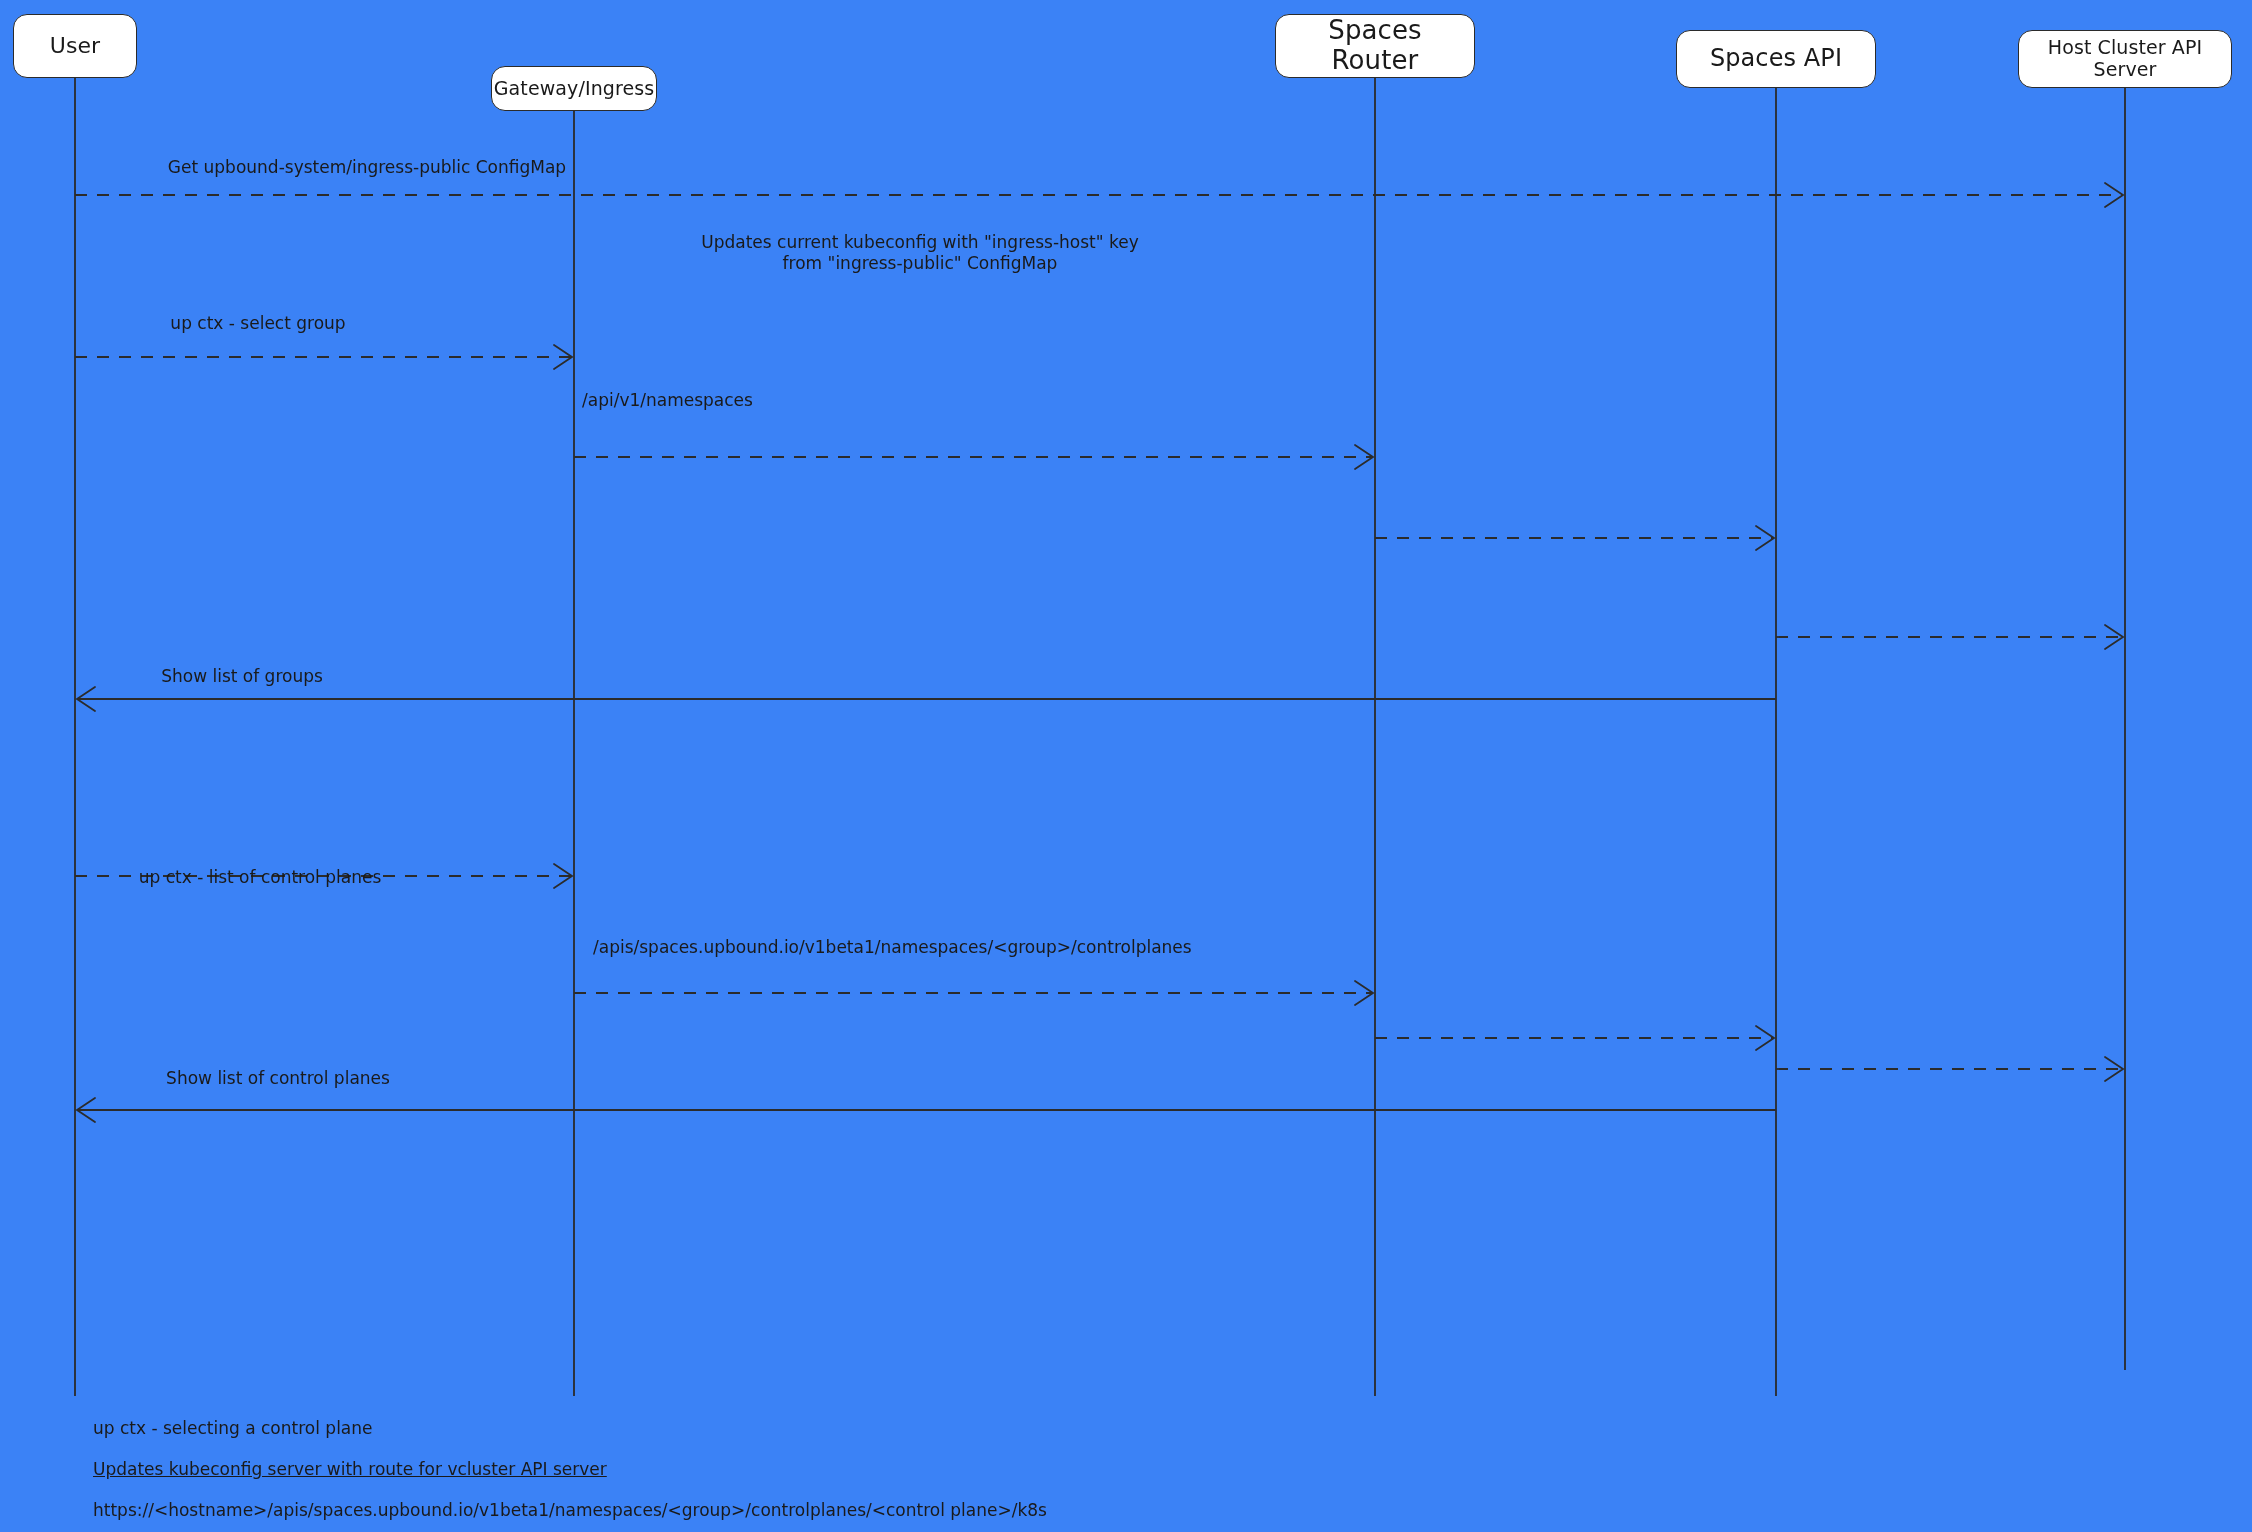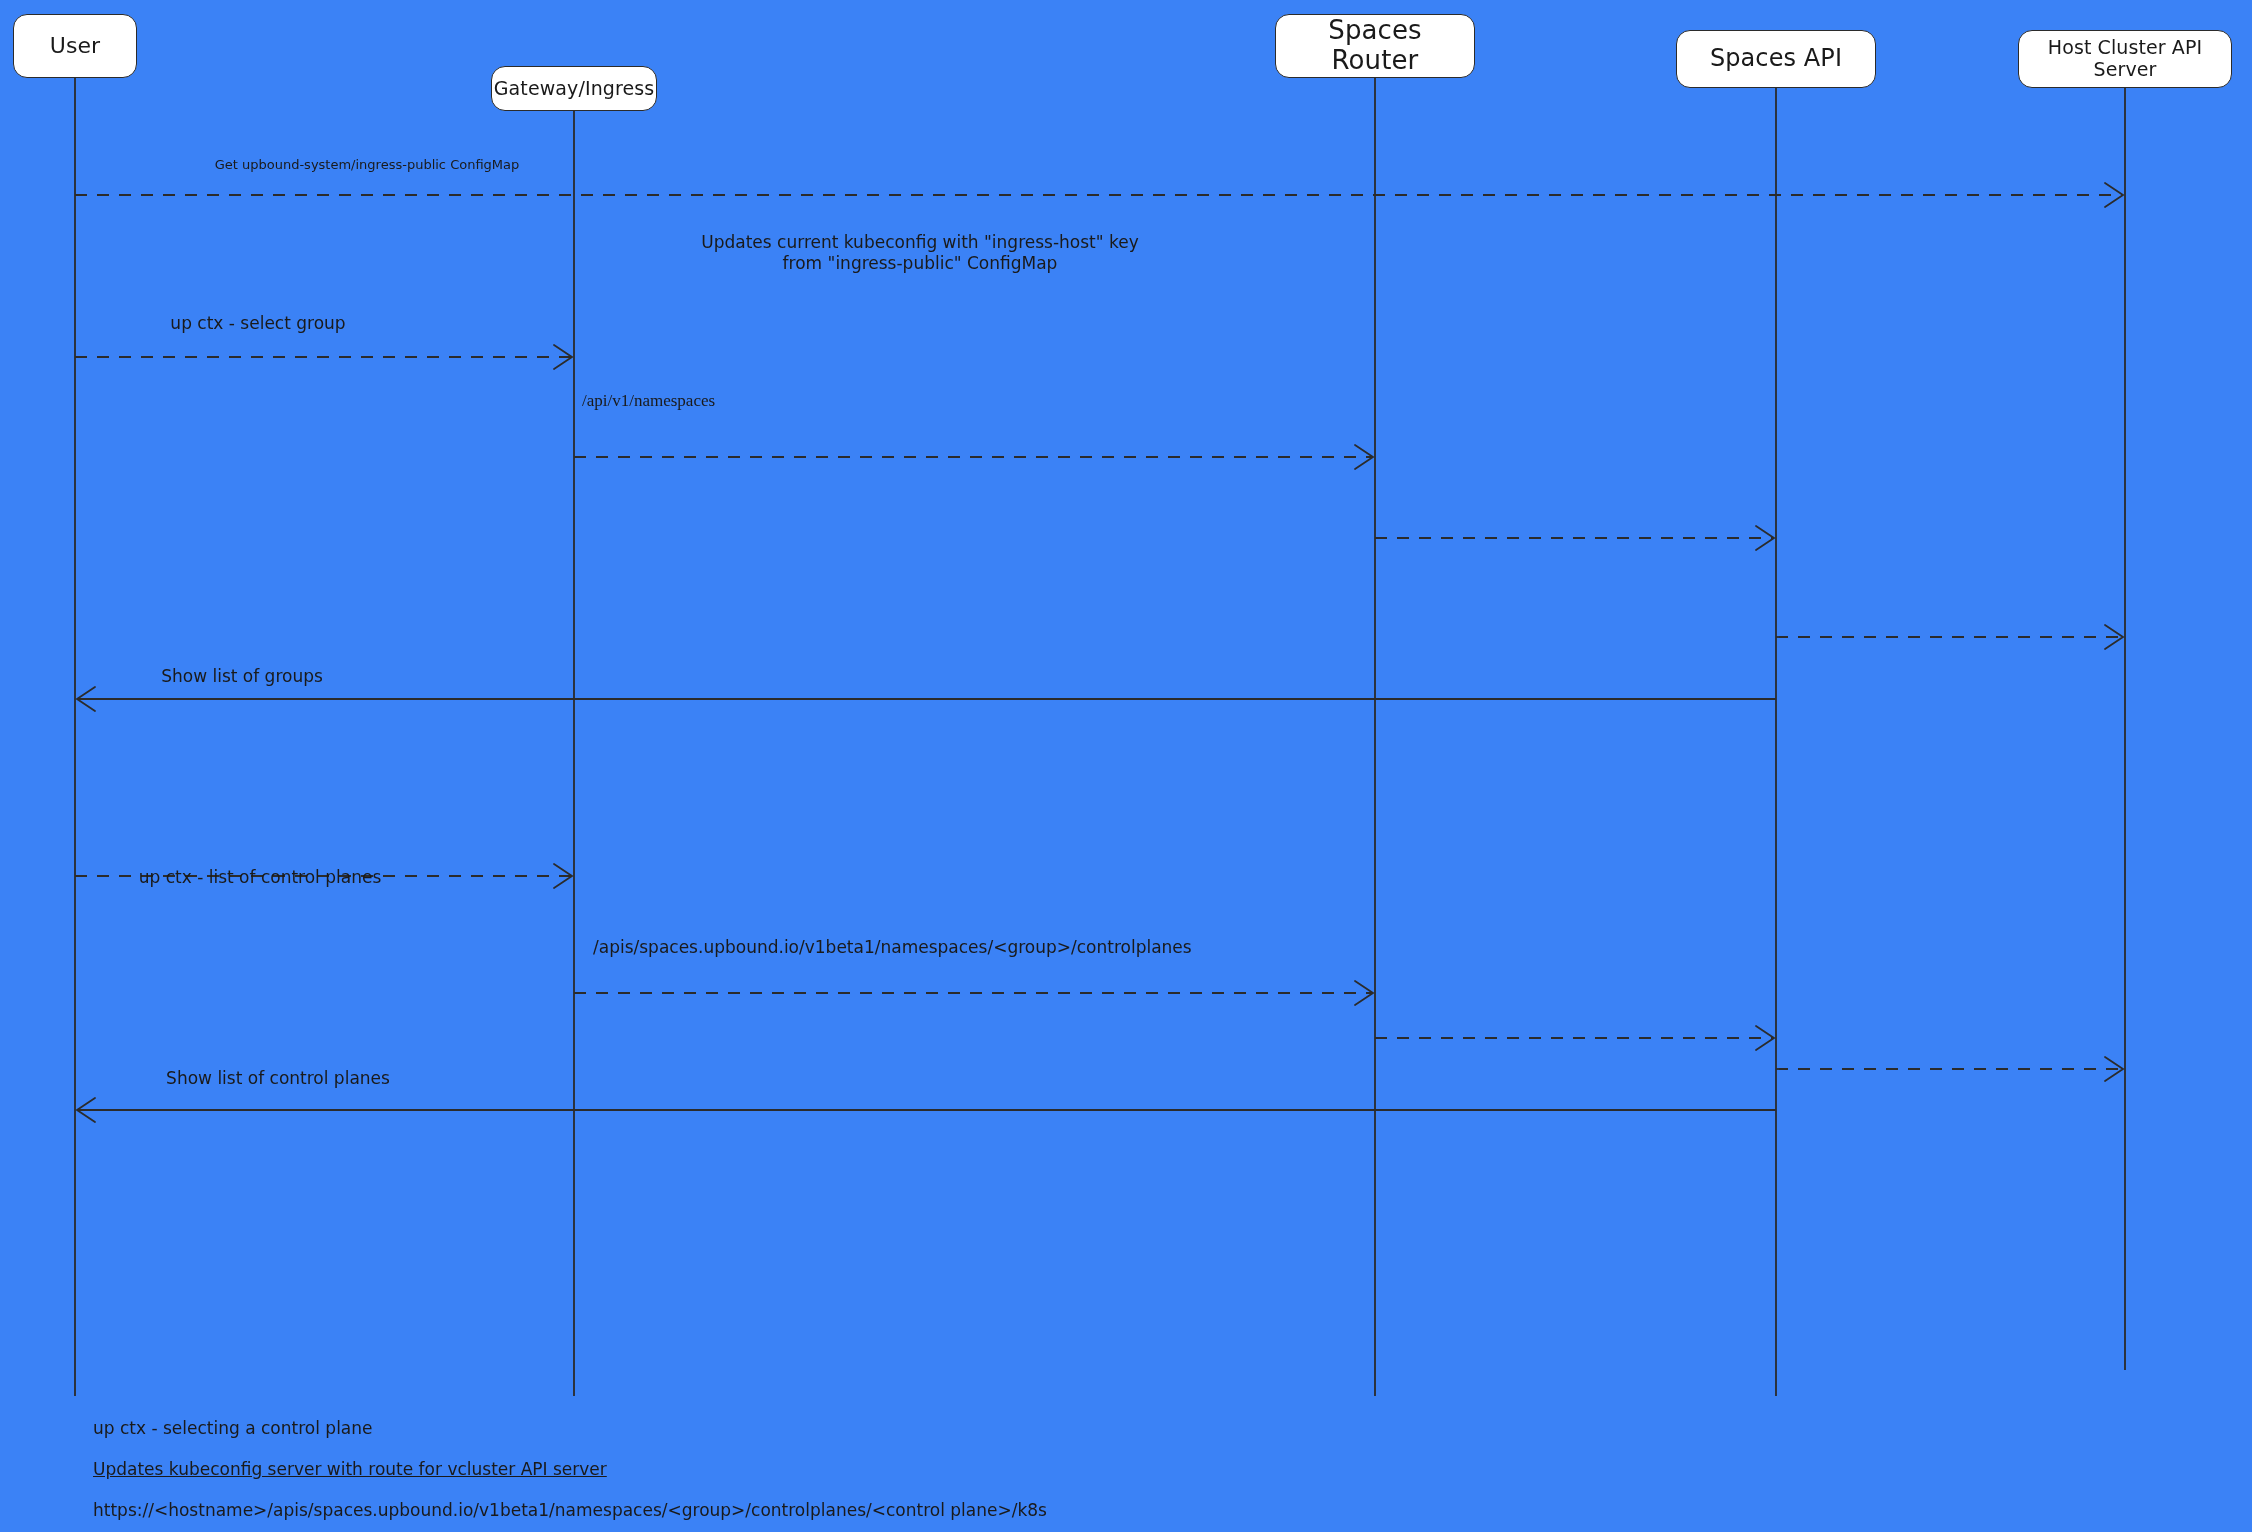--- a/index.html
+++ b/index.html
@@ -129,25 +129,25 @@
         <span class="participant-label">Spaces Router</span>
       </div>
       <div class="participant-box" style="left: 1676px; top: 30px; width: 200px; height: 58px; font-size: 24px;">
         <span class="participant-label">Spaces API</span>
       </div>
       <div class="participant-box" style="left: 2018px; top: 30px; width: 214px; height: 58px; font-size: 19px;">
         <span class="participant-label">Host Cluster API Server</span>
       </div>
     </div>
   <div id="labels-layer">
-      <div class="msg-label center" style="left: 367px; top: 157px; font-size: 13px;">Get upbound-system/ingress-public ConfigMap</div>
+      <div class="msg-label center" style="left: 367px; top: 157px; font-size: 17px;">Get upbound-system/ingress-public ConfigMap</div>
       <div class="msg-label center" style="left: 920px; top: 232px; font-size: 17px;">Updates current kubeconfig with "ingress-host" key
 from "ingress-public" ConfigMap</div>
       <div class="msg-label center" style="left: 258px; top: 313px; font-size: 17px;">up ctx - select group</div>
-      <div class="msg-label left" style="left: 582px; top: 390px; font-size: 17px; font-family: Liberation Serif, serif;">/api/v1/namespaces</div>
+      <div class="msg-label left" style="left: 582px; top: 390px; font-size: 17px;">/api/v1/namespaces</div>
       <div class="msg-label center" style="left: 242px; top: 666px; font-size: 17px;">Show list of groups</div>
       <div class="msg-label center" style="left: 260px; top: 819px; font-size: 17px; margin-top: 48px;">up ctx - list of control planes</div>
       <div class="msg-label left" style="left: 593px; top: 937px; font-size: 17px;">/apis/spaces.upbound.io/v1beta1/namespaces/&lt;group&gt;/controlplanes</div>
       <div class="msg-label center" style="left: 278px; top: 1068px; font-size: 17px;">Show list of control planes</div>
     </div>
   <div id="notes-layer">
       <div class="note-line" style="left: 93px; top: 1418px; font-size: 17px;">up ctx - selecting a control plane</div>
       <div class="note-line" style="left: 93px; top: 1459px; font-size: 17px; text-decoration: underline;">Updates kubeconfig server with route for vcluster API server</div>
       <div class="note-line" style="left: 93px; top: 1500px; font-size: 17px;">https://&lt;hostname&gt;/apis/spaces.upbound.io/v1beta1/namespaces/&lt;group&gt;/controlplanes/&lt;control plane&gt;/k8s</div>
     </div>

